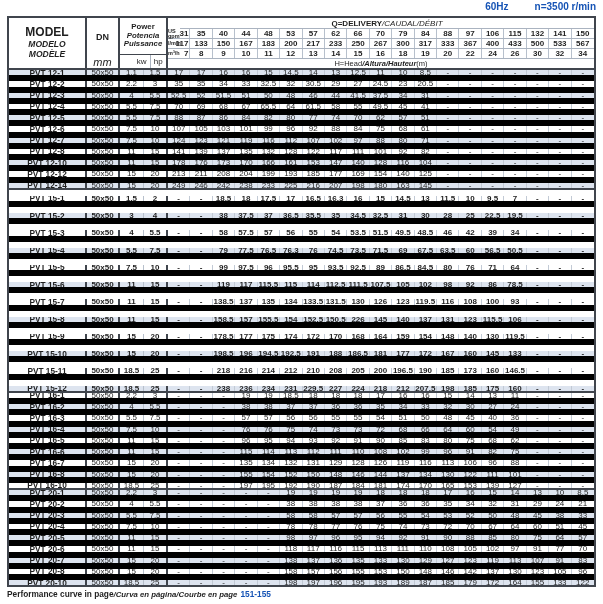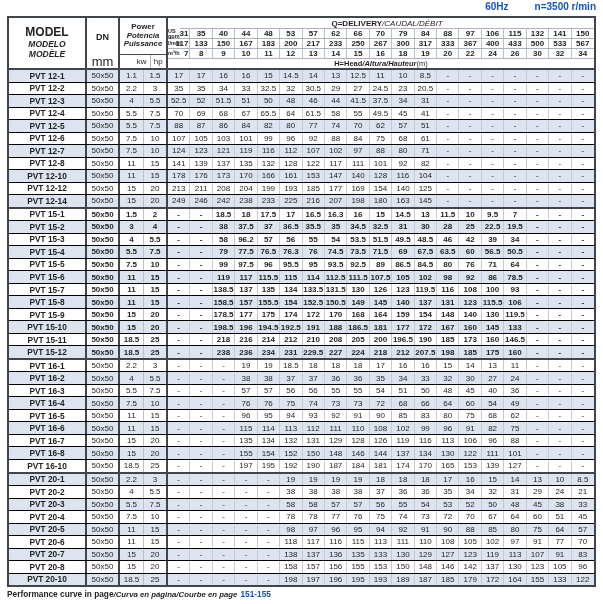--- a/index.html
+++ b/index.html
@@ -14,57 +14,57 @@
   .tbl{position:absolute;left:7px;top:16px;width:589px;border:2px solid #40454d;box-sizing:border-box;background:#fff;}
 
   
   .thead{display:flex;height:50px;border-bottom:2px solid #40454d;box-sizing:content-box;}
   .hc{box-sizing:border-box;}
   .hc.model{width:78px;border-right:2px solid #40454d;display:flex;flex-direction:column;justify-content:center;align-items:center;line-height:1.15;}
   .model-l1{font-weight:700;font-size:12px;}
   .model-l2{font-weight:700;font-style:italic;font-size:8.5px;}
   .hc.dn{width:33px;border-right:2px solid #40454d;display:flex;flex-direction:column;}
   .dn-top{flex:1;display:flex;align-items:center;justify-content:center;font-weight:700;font-size:9px;}
-  .dn-unit{height:13px;display:flex;align-items:center;justify-content:center;font-size:13px;}
+  .dn-unit{height:13px;display:flex;align-items:center;justify-content:center;font-size:11px;font-style:italic;}
   .hc.power{width:48px;border-right:2px solid #40454d;display:flex;flex-direction:column;}
   .power-lines{flex:1;display:flex;flex-direction:column;justify-content:center;align-items:center;line-height:1.12;}
   .power-l1{font-weight:700;font-size:7.8px;text-align:center;}
   .power-l2{font-weight:700;font-style:italic;font-size:7.8px;}
   .kwhp{height:13px;border-top:1px solid #40454d;display:flex;font-size:8px;}
   .kw,.hp{flex:1;display:flex;align-items:center;justify-content:center;}
   .kw{border-right:1px solid #aab3c0;padding-left:14px;}
 
   .qh{flex:1;display:flex;flex-direction:column;min-width:0;}
   .q-title{height:10px;display:flex;align-items:center;justify-content:center;font-size:8px;border-bottom:1px solid #aab3c0;margin-left:12px;}
   .q-title .it{font-style:italic;}
   .q-title b{font-weight:700;}
   .urow{flex:1;display:grid;grid-template-columns:repeat(19,1fr);border-bottom:1px solid #aab3c0;font-size:8px;font-weight:700;}
   .uc{display:flex;align-items:center;justify-content:center;border-right:1px solid #b7c0cc;box-sizing:border-box;min-width:0;}
   .uc:last-child{border-right:none;}
   .uc.first{justify-content:flex-end;padding-right:1px;position:relative;}
   .ulbl{position:absolute;left:0;top:50%;transform:translateY(-50%);width:12px;font-size:5.5px;font-weight:700;line-height:0.95;text-align:left;white-space:normal;}
   .h-title{height:9px;display:flex;align-items:center;justify-content:center;font-size:7.5px;}
-  .h-title b{font-weight:700;}
+  .h-title b{font-weight:400;}
   .h-title .it{font-style:italic;font-weight:700;}
 
   
   .tbody{display:flex;flex-direction:column;height:515px;}
   .trow{flex:1;display:grid;grid-template-columns:78px 33px 24px 24px repeat(19,1fr);
-        border-bottom:1px solid #000000;box-sizing:border-box;font-size:8px;min-height:0;}
+        border-bottom:6px solid #000000;box-sizing:border-box;font-size:8px;min-height:0;}
   .trow:nth-child(odd){background:#dde4ef;}
   .trow:last-child{border-bottom:none;}
   .trow.send{border-bottom:2px solid #40454d;}
   .cell{display:flex;align-items:center;justify-content:center;min-width:0;box-sizing:border-box;
         border-right:1px solid #c2cad5;overflow:hidden;}
   .c-model{font-weight:700;font-size:8.3px;border-right:2px solid #40454d;}
   .c-dn{border-right:2px solid #40454d;}
   .c-kw{border-right:1px solid #b7c0cc;}
   .c-hp{border-right:2px solid #40454d;}
   .cell:last-child{border-right:none;}
-  .trow.hl{font-weight:700;}
+  .trow.hl{font-weight:700;margin-top:6px;}
 
   
   .footer{position:absolute;left:7px;width:589px;top:589px;display:flex;justify-content:space-between;font-size:8.3px;}
   .footer b{font-weight:700;}
   .footer .it{font-weight:700;font-style:italic;font-size:7.8px;}
   .pages{color:#1553b5;font-weight:700;margin-left:3px;}
 </style>
 </head>
 <body>
 
@@ -509,21 +509,21 @@
           <div class="cell cq">-</div>
         </div>
         <div class="trow hl">
           <div class="cell c-model">PVT 15-3</div>
           <div class="cell c-dn">50x50</div>
           <div class="cell c-kw">4</div>
           <div class="cell c-hp">5.5</div>
           <div class="cell cq">-</div>
           <div class="cell cq">-</div>
           <div class="cell cq">58</div>
-          <div class="cell cq">96.2</div>
+          <div class="cell cq">57.5</div>
           <div class="cell cq">57</div>
           <div class="cell cq">56</div>
           <div class="cell cq">55</div>
           <div class="cell cq">54</div>
           <div class="cell cq">53.5</div>
           <div class="cell cq">51.5</div>
           <div class="cell cq">49.5</div>
           <div class="cell cq">48.5</div>
           <div class="cell cq">46</div>
           <div class="cell cq">42</div>
@@ -639,21 +639,21 @@
           <div class="cell c-kw">11</div>
           <div class="cell c-hp">15</div>
           <div class="cell cq">-</div>
           <div class="cell cq">-</div>
           <div class="cell cq">158.5</div>
           <div class="cell cq">157</div>
           <div class="cell cq">155.5</div>
           <div class="cell cq">154</div>
           <div class="cell cq">152.5</div>
           <div class="cell cq">150.5</div>
-          <div class="cell cq">149</div>
+          <div class="cell cq">226</div>
           <div class="cell cq">145</div>
           <div class="cell cq">140</div>
           <div class="cell cq">137</div>
           <div class="cell cq">131</div>
           <div class="cell cq">123</div>
           <div class="cell cq">115.5</div>
           <div class="cell cq">106</div>
           <div class="cell cq">-</div>
           <div class="cell cq">-</div>
           <div class="cell cq">-</div>

